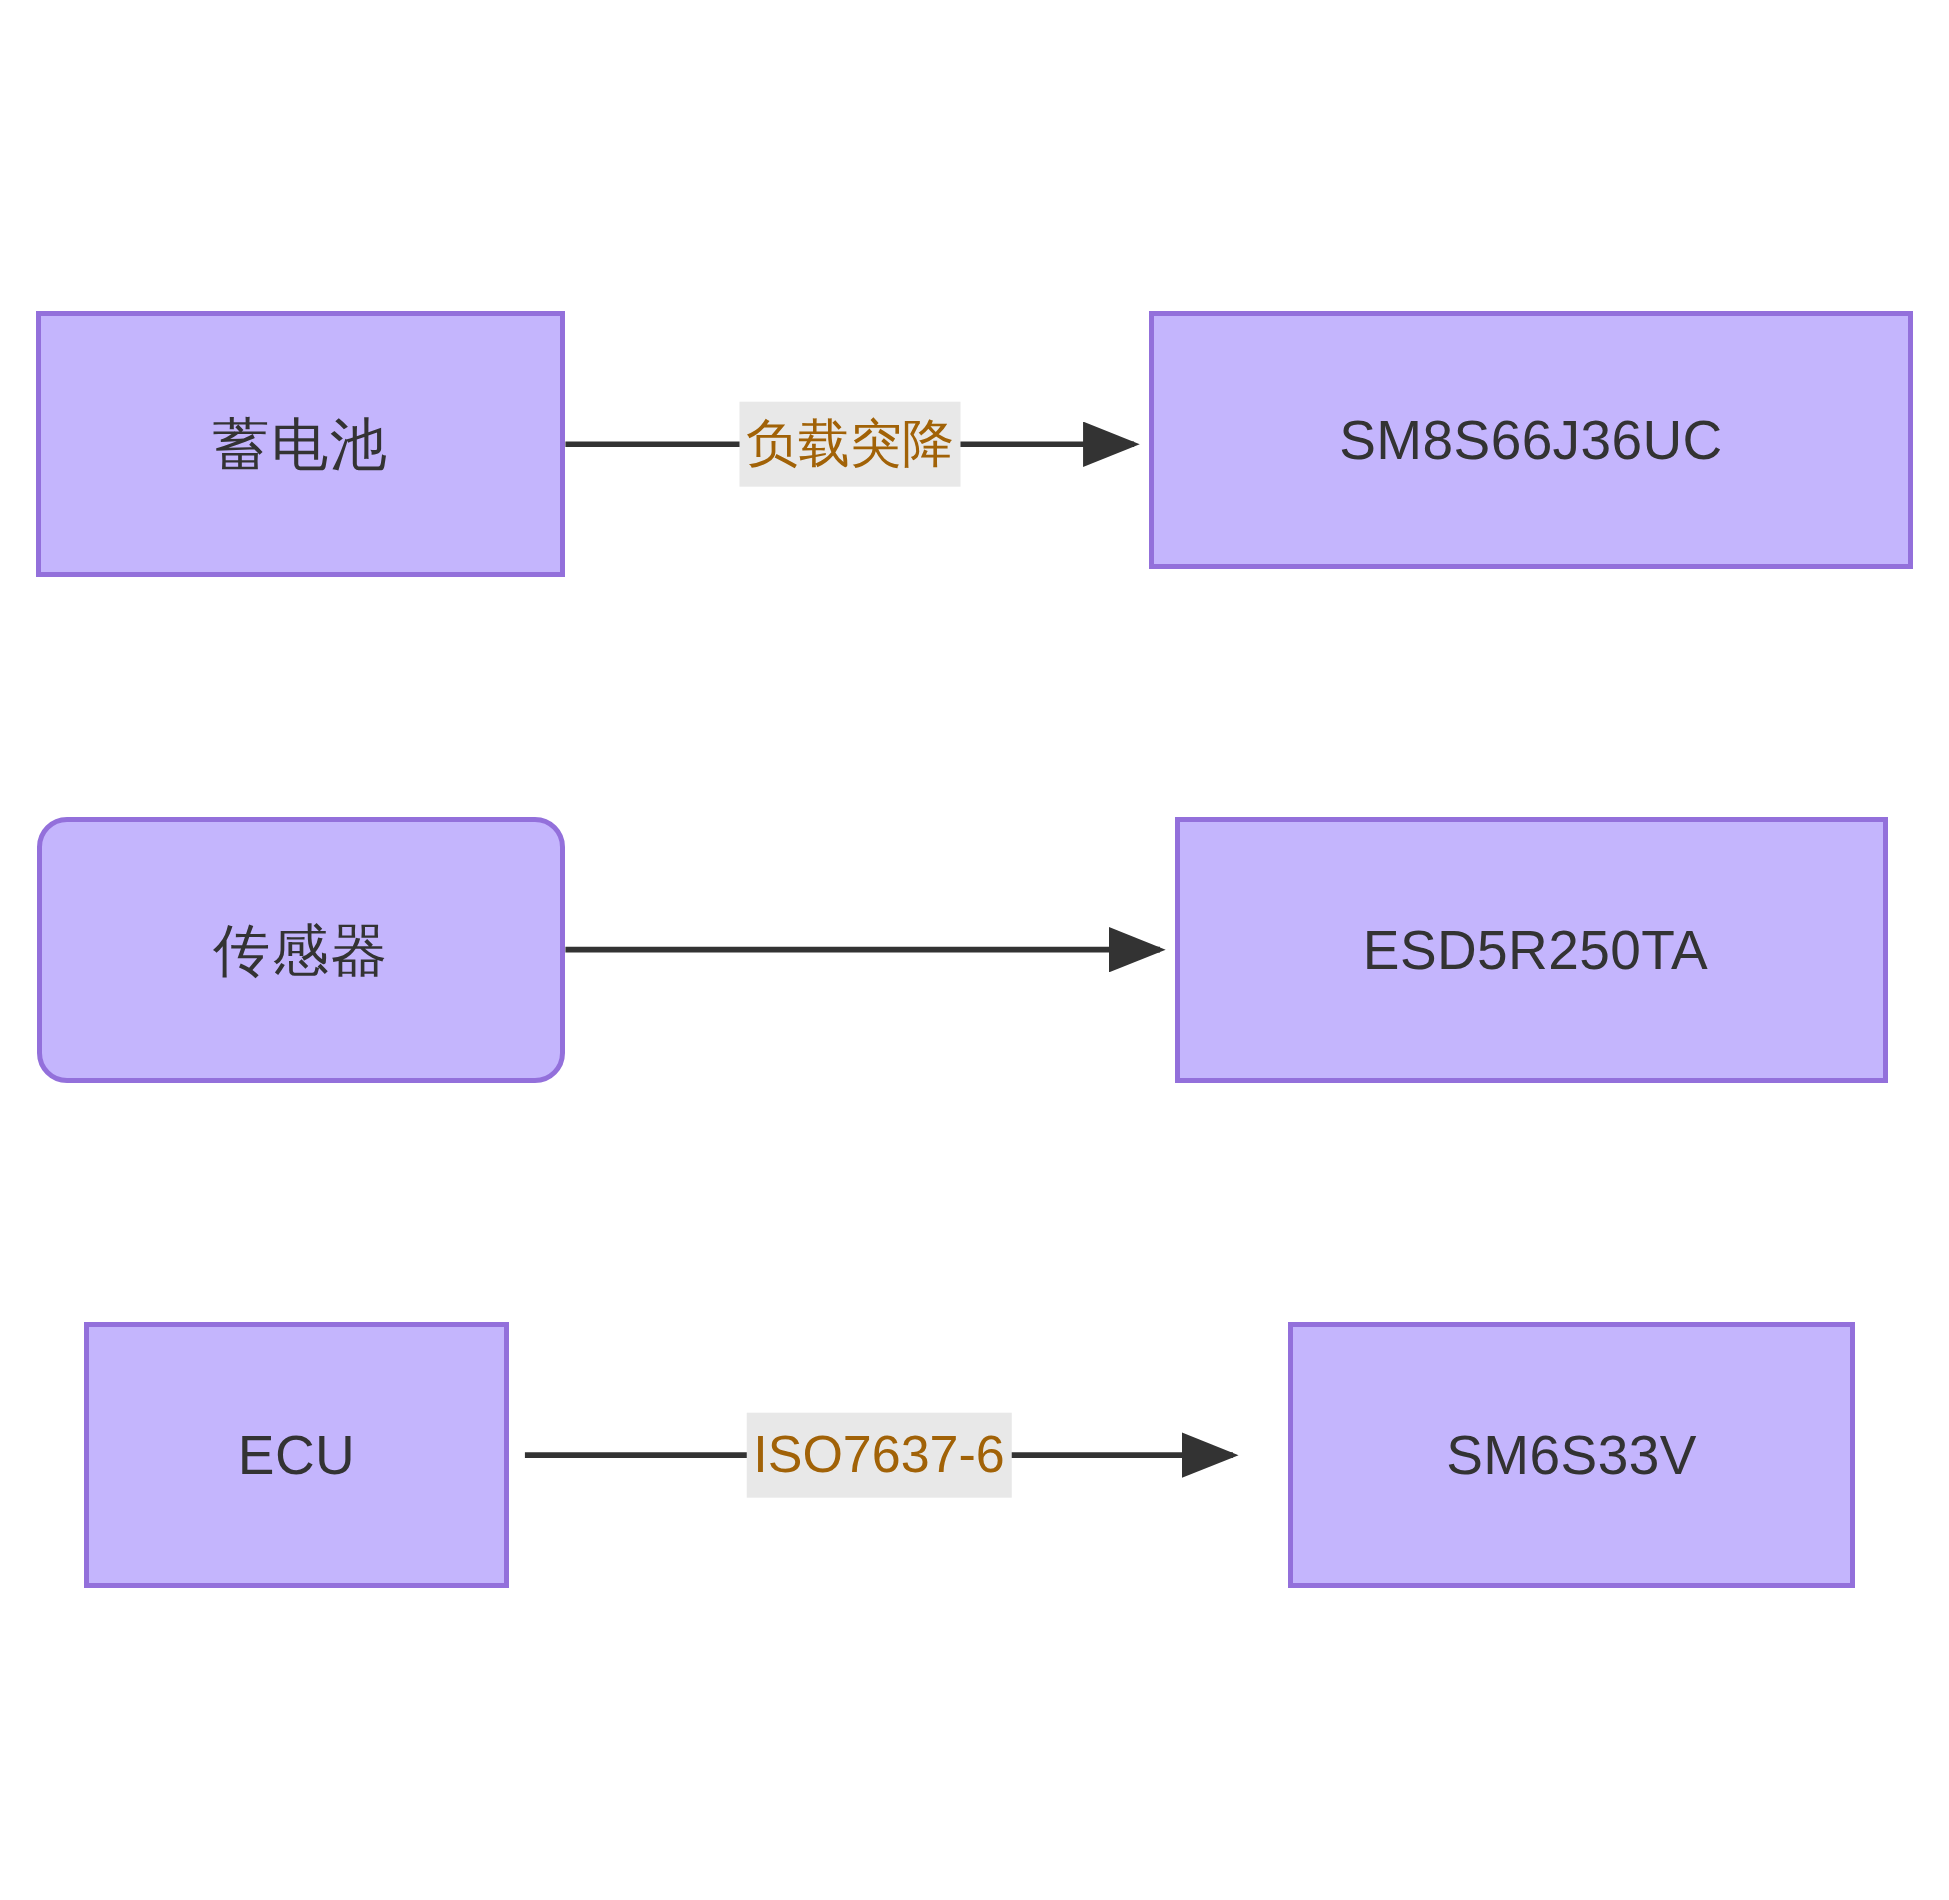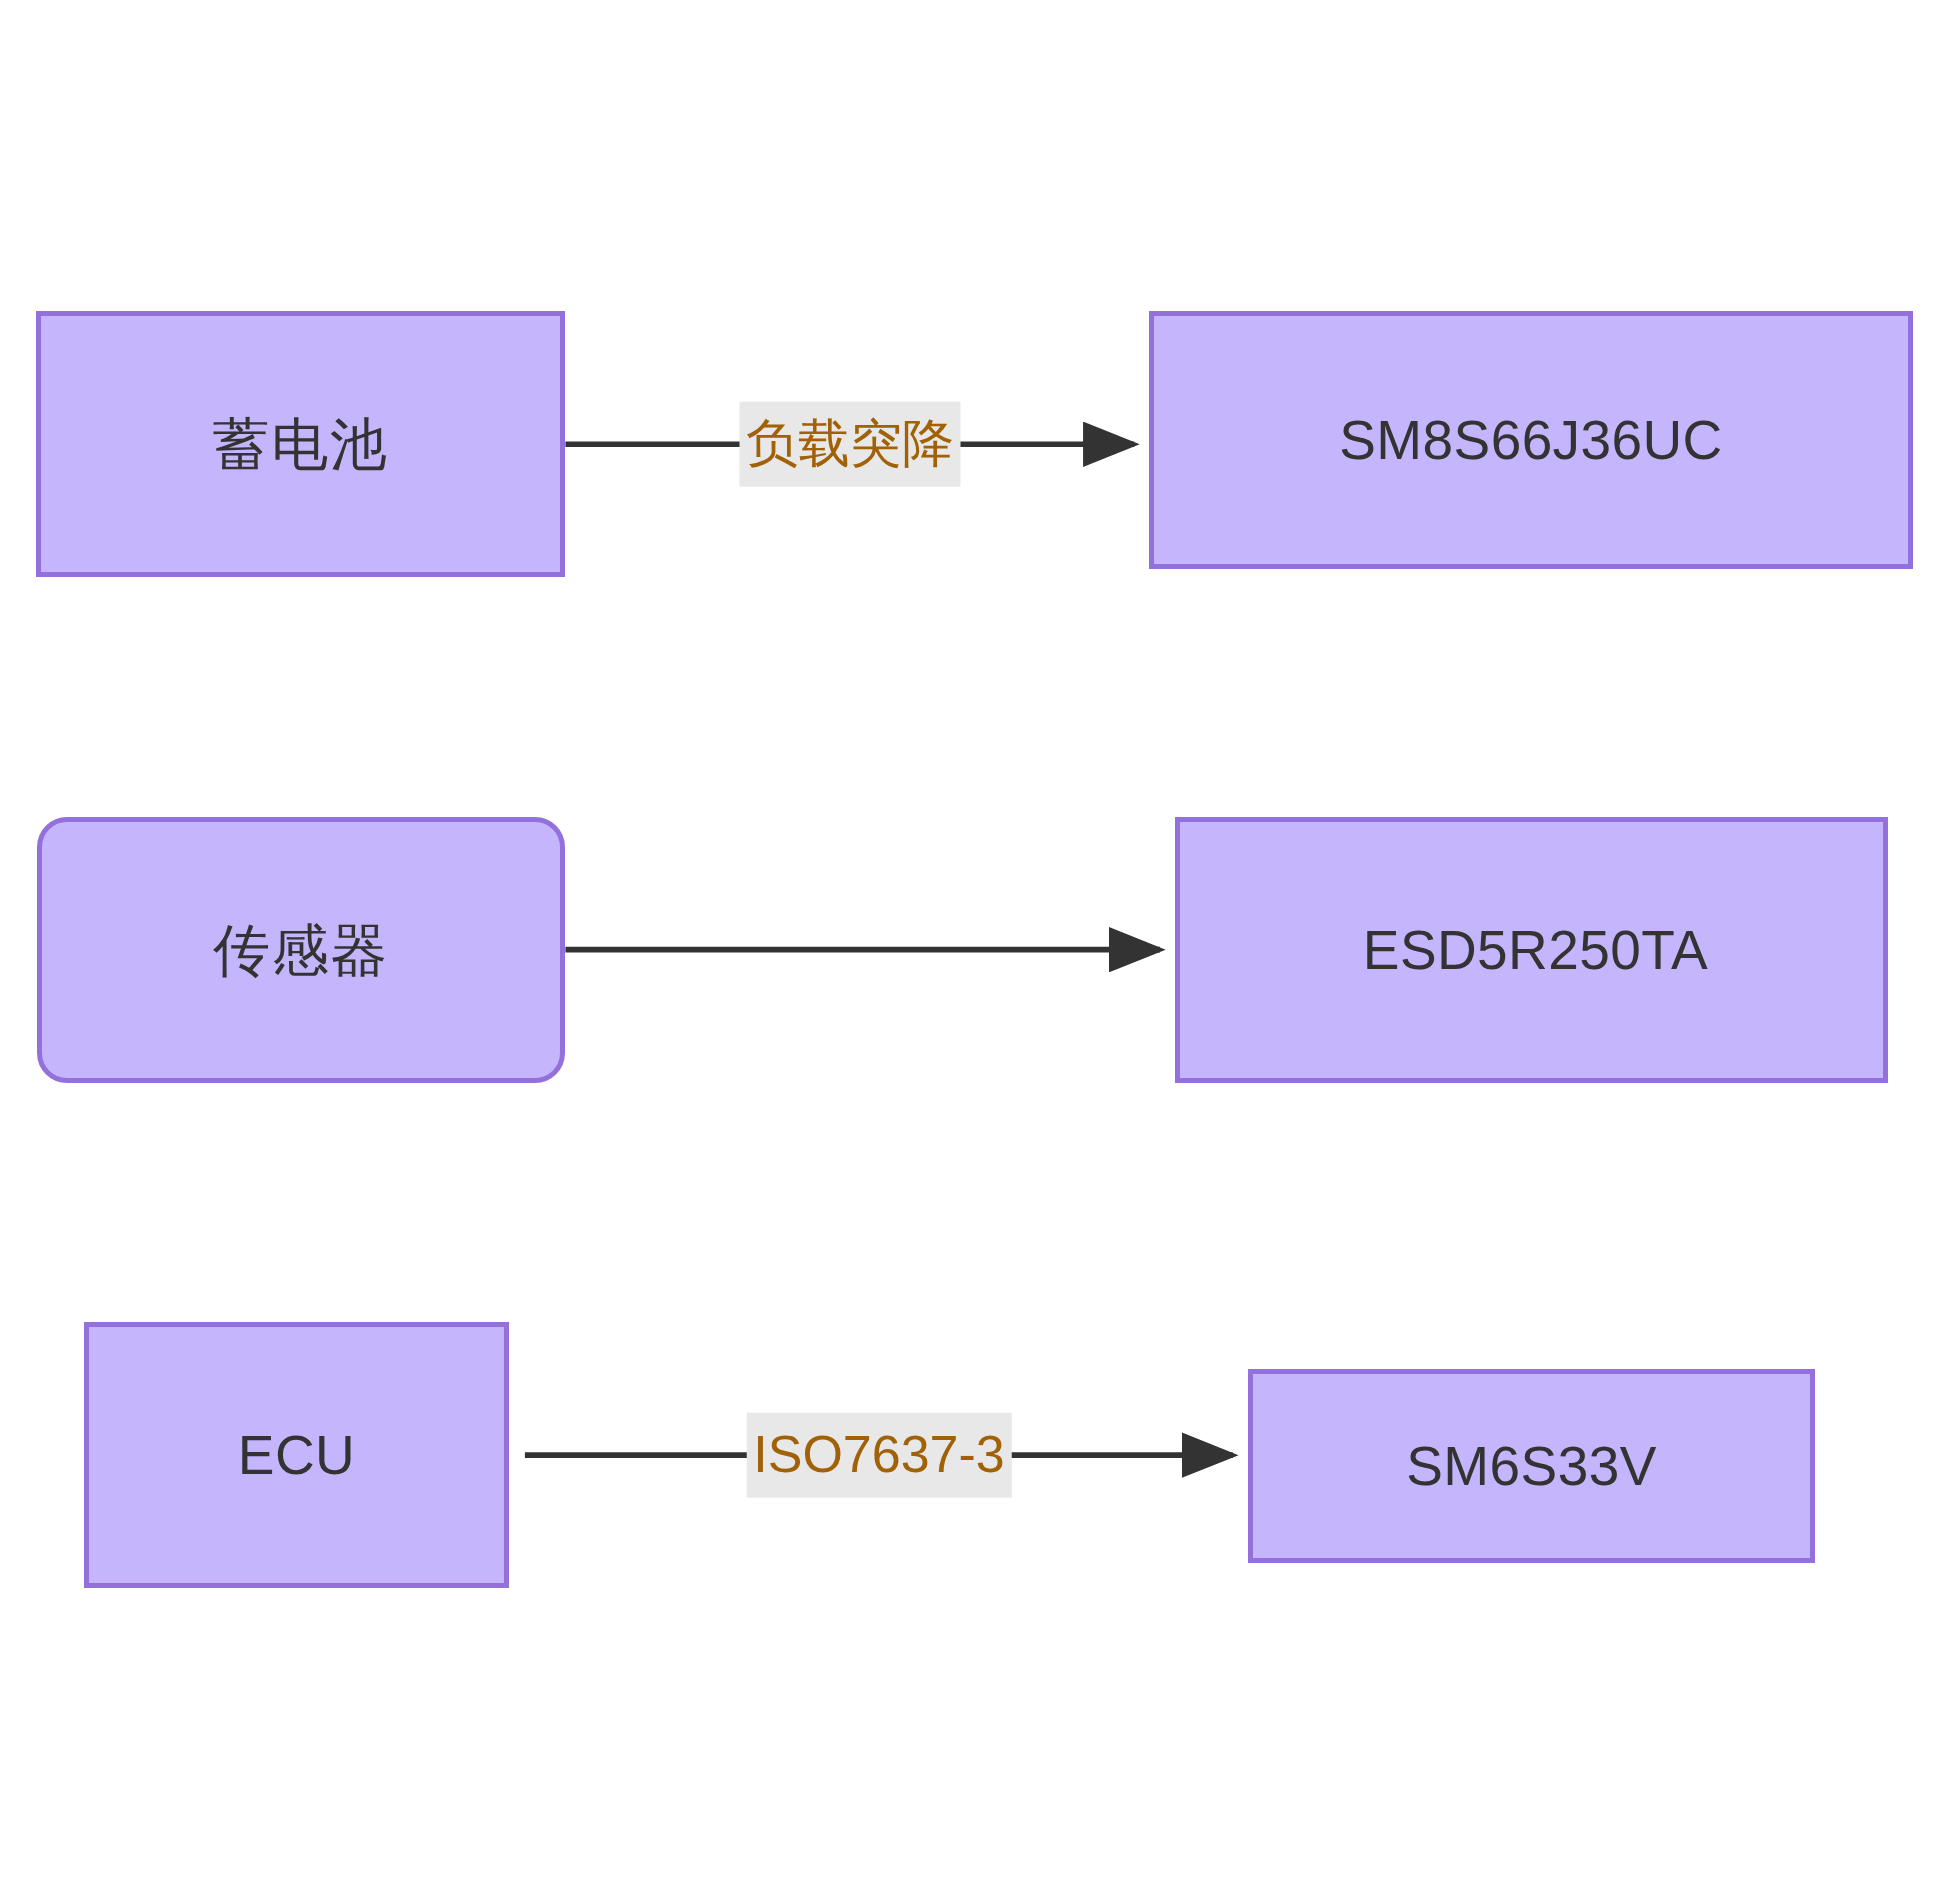--- a/index.html
+++ b/index.html
@@ -96,23 +96,23 @@
   </div>
 
   <div class="node" style="left:1175px; top:817px; width:713px; height:266px;padding-left:8px;">
     <span class="node-label">ESD5R250TA</span>
   </div>
 
   <div class="node" style="left:84px; top:1322px; width:425px; height:266px;">
     <span class="node-label">ECU</span>
   </div>
 
-  <div class="node" style="left:1248px; top:1322px; width:567px; height:194px;margin-top:47px;">
+  <div class="node" style="left:1288px; top:1322px; width:567px; height:266px;">
     <span class="node-label">SM6S33V</span>
   </div>
 
   <div class="edge-label" style="left:850px; top:444px;">负载突降</div>
 
 
-  <div class="edge-label" style="left:879px; top:1455px;">ISO7637-3</div>
+  <div class="edge-label" style="left:879px; top:1455px;">ISO7637-6</div>
 
 </div>
 
 
 </body></html>

